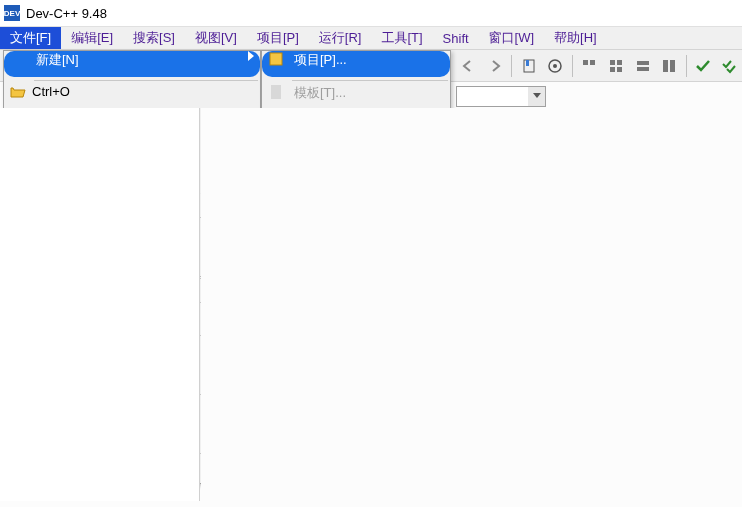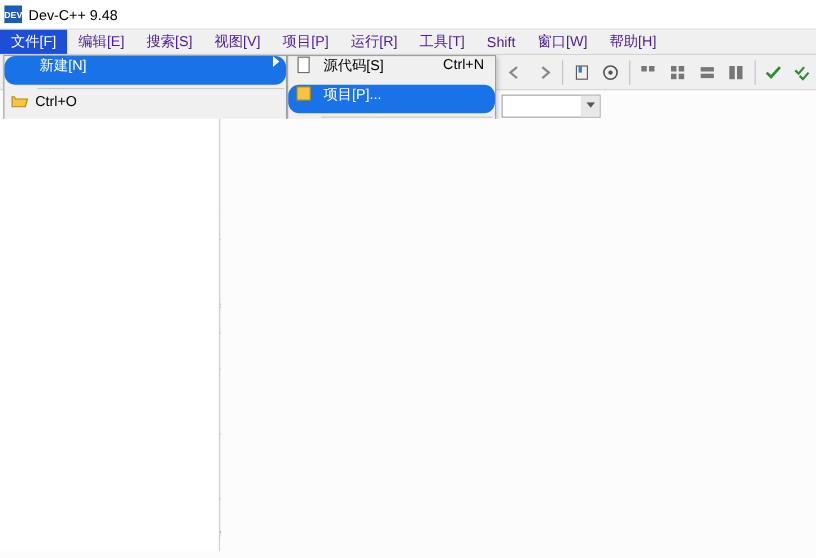--- a/index.html
+++ b/index.html
@@ -260,29 +260,20 @@
         <svg width="14" height="14">
           <path d="M2 2 L12 12 M12 2 L2 12" stroke="#d32f2f" stroke-width="2.5"></path>
         </svg>
       </div>
     <div class="dd-label">退出[x]</div>
     <div class="dd-shortcut">Alt+F4</div>
   </div>
 </div>
 
 <div class="submenu">
-  <div class="dd-item">
-    <div class="dd-icon-col">
-        <svg width="16" height="16">
-          <rect x="3" y="1" width="10" height="14" fill="#fff" stroke="#666"></rect>
-        </svg>
-      </div>
-    <div class="dd-label">源代码[S]</div>
-    <div class="dd-shortcut" style="padding-right:10px">Ctrl+N</div>
-  </div>
   <div class="dd-item highlight">
     <div class="dd-icon-col">
         <svg width="16" height="16">
           <rect x="2" y="2" width="12" height="12" fill="#f4c542" stroke="#b8860b"></rect>
         </svg>
       </div>
     <div class="dd-label">项目[P]...</div>
   </div>
   <div class="dd-sep"></div>
   <div class="dd-item disabled">

